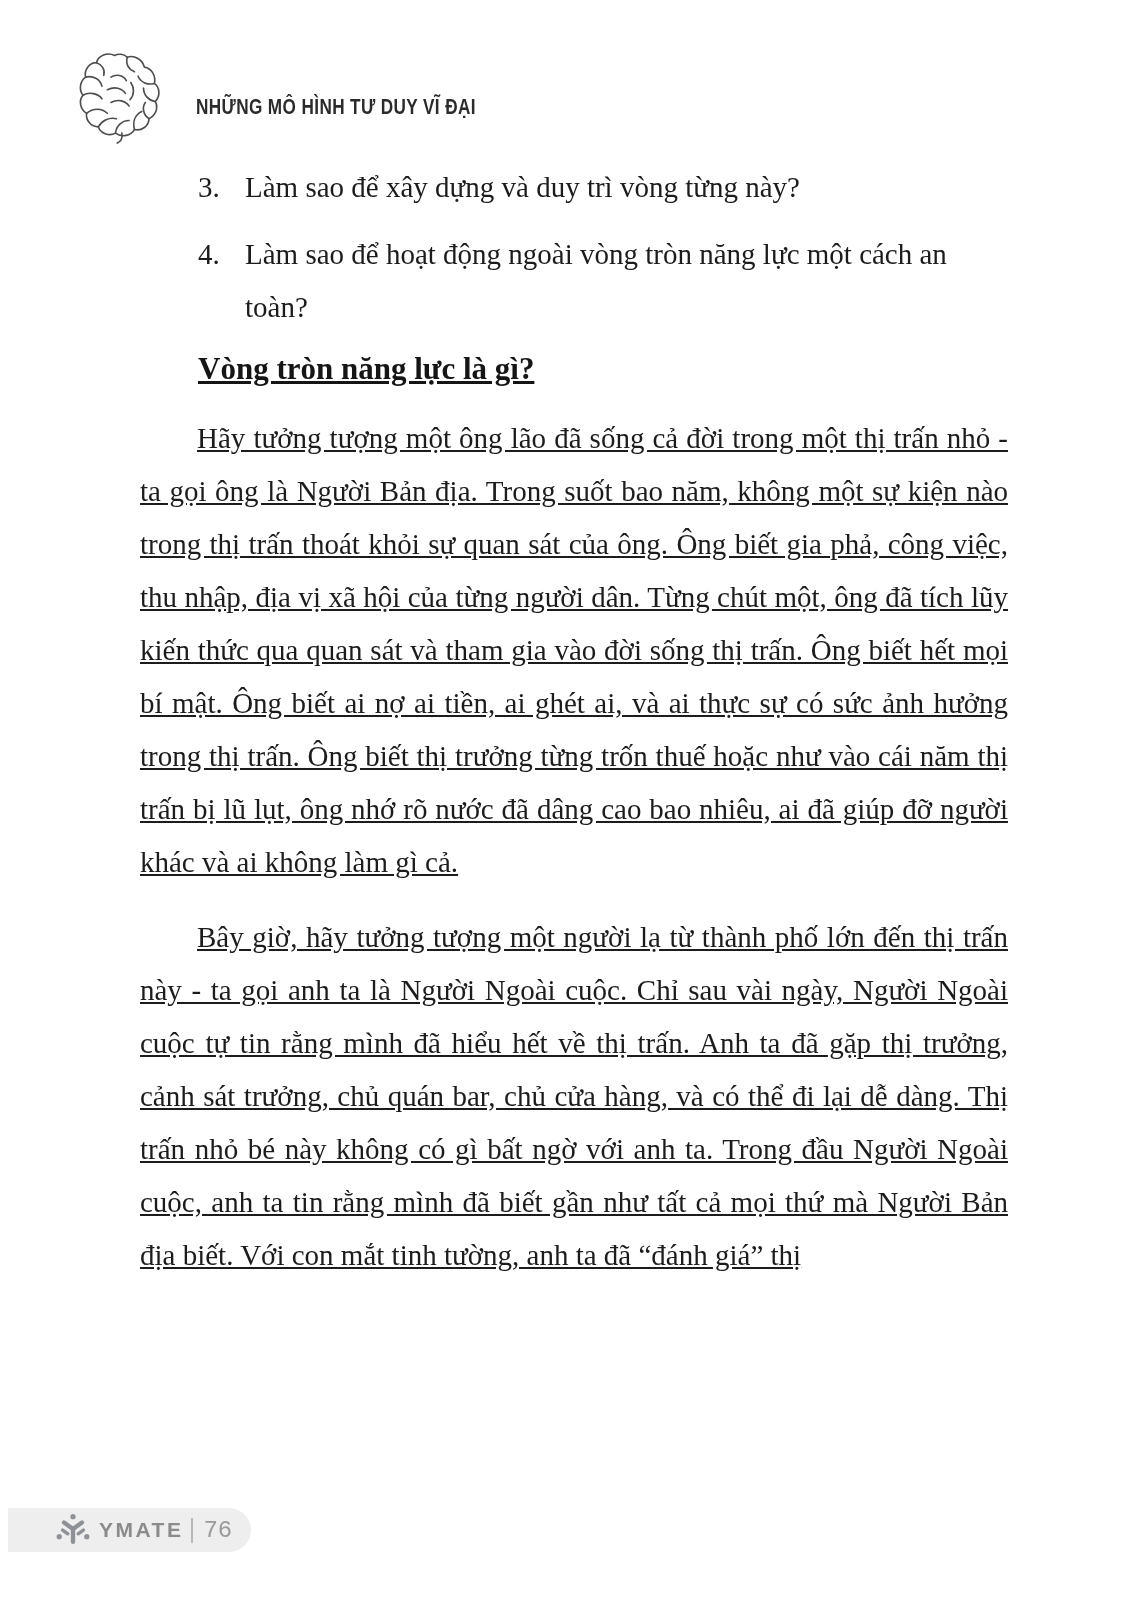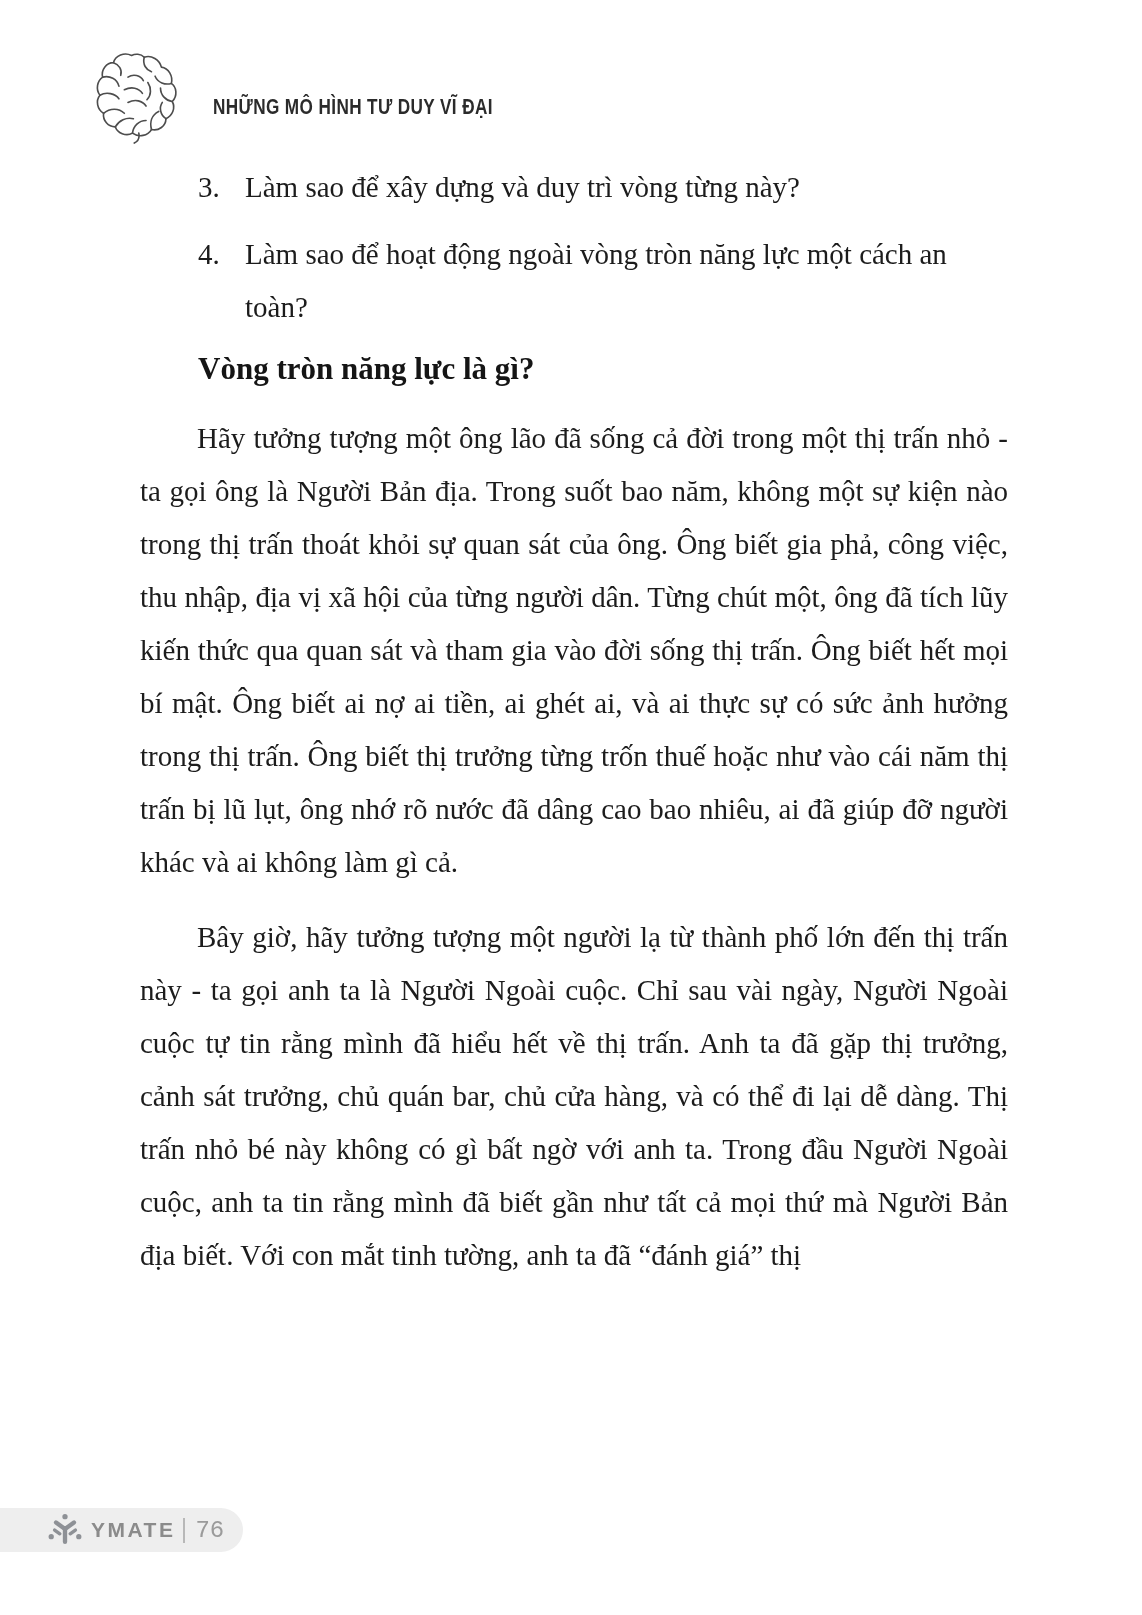--- a/index.html
+++ b/index.html
@@ -6,21 +6,21 @@
   body{
     width:1142px;height:1615px;
     background:#ffffff;
     position:relative;
     overflow:hidden;
     font-family:"Liberation Serif","DejaVu Serif",serif;
     color:#1c1c1c;
   }
   
   .page-header{
-    position:absolute;top:50px;left:91px;
+    position:absolute;top:50px;left:74px;
     display:flex;align-items:flex-start;
   }
   .brain{width:92px;height:94px;flex:none;}
   .header-title{
     margin:44px 0 0 30px;
     font-family:"Liberation Sans","DejaVu Sans",sans-serif;
     font-weight:bold;
     font-size:22px;
     letter-spacing:0.5px;
     color:#2b2b2b;
@@ -37,31 +37,33 @@
     display:flex;
     font-size:29px;line-height:53px;
     margin-bottom:14px;
   }
   .qnum{width:47px;flex:none;}
   .qtext{flex:1;}
   .section-heading{
     margin:14px 0 0 58px;
     font-size:31px;font-weight:bold;line-height:42px;
     color:#151515;
+    text-decoration:underline;
   }
   .body-par{
     margin:22px 0 0 0;
     font-size:29px;line-height:53px;
     text-align:justify;
     text-indent:57px;
     color:#1c1c1c;
+    text-decoration:underline;
   }
   
   .footer{
-    position:absolute;left:0;top:1508px;
+    position:absolute;left:8px;top:1508px;
     width:243px;height:44px;
     background:#eeeeee;
     border-radius:0 22px 22px 0;
     display:flex;align-items:center;
     padding-left:48px;
     box-sizing:border-box;
   }
   .logo-svg{width:34px;height:35px;flex:none;}
   .brand{
     font-family:"Liberation Sans","DejaVu Sans",sans-serif;

